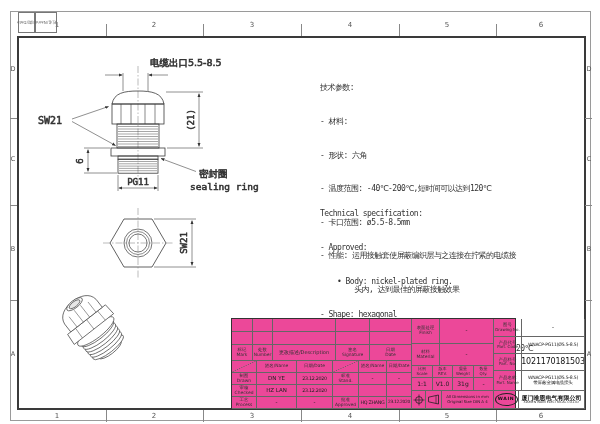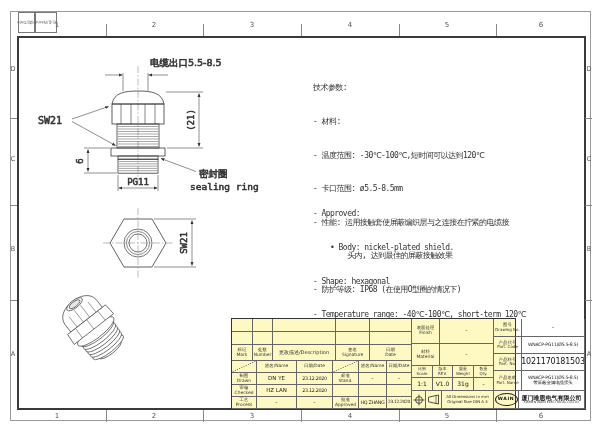--- a/index.html
+++ b/index.html
@@ -11,26 +11,26 @@
   
   .zn{position:absolute;width:20px;text-align:center;font-size:7px;color:#555;line-height:10px;}
   .zl{position:absolute;width:8px;text-align:center;font-size:6.5px;color:#555;line-height:10px;}
   .tickv{position:absolute;width:1px;height:12px;background:#888;}
   .tickh{position:absolute;width:7px;height:1px;background:#888;}
   
   .corner{position:absolute;left:18px;top:12px;height:21px;display:flex;}
   .corner .cc{border:1px solid #777;height:100%;box-sizing:border-box;display:flex;align-items:center;justify-content:center;}
   .corner .cc span{transform:rotate(180deg);font-size:4px;color:#666;white-space:nowrap;}
   
-  .spec{position:absolute;left:313px;white-space:pre;
+  .spec{position:absolute;left:320px;white-space:pre;
         font-family:"DejaVu Sans Mono","DejaVu Sans",sans-serif;
         font-size:8px;letter-spacing:-0.55px;line-height:11.2px;color:#333;}
   
   .tb{position:absolute;left:231px;top:318px;width:285px;height:92px;border:1px solid #333;
-      box-sizing:border-box;background:#fef9c3;}
+      box-sizing:border-box;background:#ec4899;}
   .sec{position:absolute;}
   .grid{display:grid;}
   .cell{border-right:1px solid #666;border-bottom:1px solid #666;box-sizing:border-box;
         display:flex;flex-direction:column;align-items:center;justify-content:center;
         overflow:hidden;line-height:1.05;}
   .cell.single{flex-direction:row;}
   .lab{font-size:4.4px;color:#333;white-space:nowrap;}
   .val{font-size:5.5px;color:#222;white-space:nowrap;}
   .val-sm{font-size:4.8px;letter-spacing:-0.3px;color:#222;white-space:nowrap;}
   .diag{background:linear-gradient(to bottom right,transparent calc(50% - 0.4px),#666,transparent calc(50% + 0.4px));}
@@ -181,29 +181,31 @@
       <path d="M-20,-17 L-20,-27 C-19,-36 -10,-40 0,-40 C10,-40 19,-36 20,-27 L20,-17 Z"></path>
       <path d="M-12,-17 V-30 M-4,-17 V-32 M4,-17 V-32 M12,-17 V-30" fill="none" stroke-width="0.5"></path>
       <ellipse cx="0" cy="-36.5" rx="9.5" ry="3.8"></ellipse>
       <ellipse cx="0" cy="-36.5" rx="6.5" ry="2.6" fill="#e6e6e6"></ellipse>
     </g>
   </svg>
 
   <div class="spec" style="top:60px">
     <div>技术参数:</div>
     <div>- 材料:</div>
-    <div>- 温度范围: -30℃-100℃,短时间可以达到120℃</div>
+    <div>- 形状: 六角</div>
+    <div>- 温度范围: -40℃-200℃,短时间可以达到120℃</div>
     <div>- 卡口范围: ø5.5-8.5mm</div>
     <div>- 性能: 运用接触套使屏蔽编织层与之连接在拧紧的电缆接</div>
     <div>        头内, 达到最佳的屏蔽接触效果</div>
     <div>- 防护等级: IP68 (在使用O型圈的情况下)</div>
   </div>
   <div class="spec" style="top:186px">
+    <div>Technical specification:</div>
     <div>- Approved:</div>
-    <div>    • Body: nickel-plated shield.</div>
+    <div>    • Body: nickel-plated ring.</div>
     <div>- Shape: hexagonal</div>
     <div>- Temperature range: -40℃-100℃, short-term 120℃</div>
     
     
     
   </div>
 
   <div class="tb">
 
     <div class="sec grid" style="left:0;top:0;width:180px;height:42px;grid-template-columns:21px 20px 63px 34px 42px;grid-template-rows:13px 13px 16px;">

